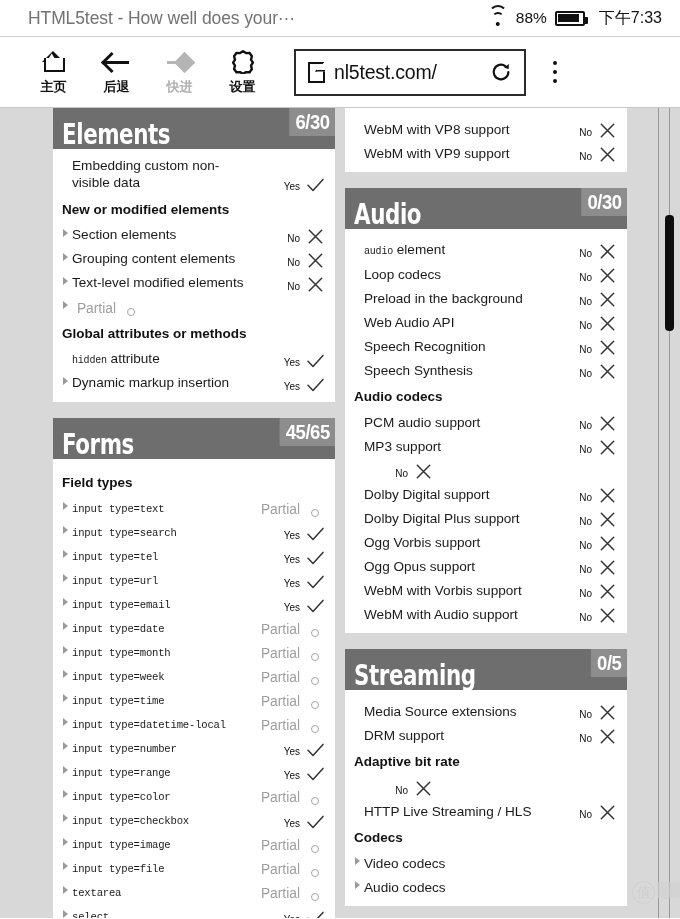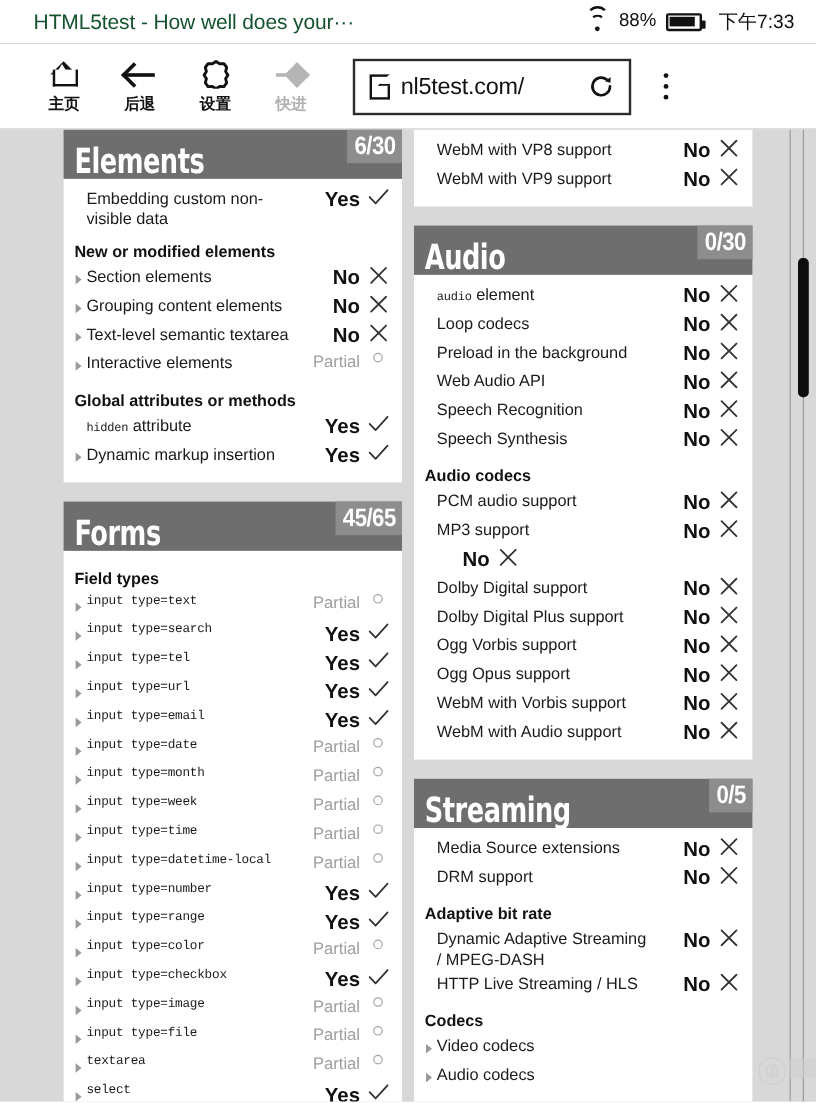--- a/index.html
+++ b/index.html
@@ -14,21 +14,21 @@
   .statusbar {
     height: 37px;
     display: flex;
     align-items: center;
     padding: 0 18px 0 28px;
     background: #ffffff;
     border-bottom: 1px solid #d2d2d2;
   }
   .status-title {
     font-size: 17.5px;
-    color: #14532d;
+    color: #737373;
     letter-spacing: -0.1px;
     white-space: nowrap;
     overflow: hidden;
   }
   .status-right {
     margin-left: auto;
     display: flex;
     align-items: center;
     gap: 8px;
   }
@@ -220,21 +220,21 @@
     padding: 7px 9px 9px 9px;
   }
   .grp {
     font-size: 13.5px;
     font-weight: bold;
     color: #111;
     padding: 9px 0 4px 0;
   }
   .row {
     display: flex;
-    align-items: flex-start;
+    align-items: flex-end;
     min-height: 24px;
     padding: 1px 0;
   }
   .tri {
     width: 10px; flex: none;
     align-self: flex-start;
     margin-top: 7px;
     position: relative;
   }
   .tri:before {
@@ -257,22 +257,22 @@
     font-family: "Liberation Mono", "DejaVu Sans Mono", monospace;
     font-size: 10.6px;
     letter-spacing: -0.2px;
   }
   .label .m {
     font-family: "Liberation Mono", "DejaVu Sans Mono", monospace;
     font-size: 10px;
     letter-spacing: -0.2px;
   }
   .val {
-    font-size: 17px;
-    font-weight: bold;
+    font-size: 10px;
+    font-weight: normal;
     text-align: right;
     flex: none;
     min-width: 44px;
     color: #111;
   }
   .val.partial { color: #9e9e9e; font-weight: normal; font-size: 13.8px; }
   .mark {
     width: 22px; flex: none;
     display: flex; align-items: center; justify-content: center;
     margin-left: 4px;
@@ -352,34 +352,34 @@
     <span class="cap">主页</span>
   </div>
 
   <div class="tool-btn">
     <span class="glyph">
         <span class="arrow-left"></span>
       </span>
     <span class="cap">后退</span>
   </div>
 
+  <div class="tool-btn disabled">
+    <span class="glyph">
+        <span class="arrow-right"></span>
+      </span>
+    <span class="cap">快进</span>
+  </div>
+
   <div class="tool-btn">
     <span class="glyph">
       <svg class="gear-shape" viewBox="0 0 24 24" aria-hidden="true">
         <path d="M12 1.2 15 3.1 18.6 3 20.9 6.2 20 9.6 21.9 12.6 20 15.6 20.9 19 18.6 22.2 15 22.1 12 24 9 22.1 5.4 22.2 3.1 19 4 15.6 2.1 12.6 4 9.6 3.1 6.2 5.4 3 9 3.1Z" fill="none" stroke="#111" stroke-width="2.4" stroke-linejoin="round"></path>
       </svg>
     </span>
     <span class="cap">设置</span>
-  </div>
-
-  <div class="tool-btn disabled">
-    <span class="glyph">
-        <span class="arrow-right"></span>
-      </span>
-    <span class="cap">快进</span>
   </div>
 
   <div class="urlbar">
     <span class="page-icon"></span>
     <span class="url-text">nl5test.com/</span>
     <svg class="reload-shape" viewBox="0 0 24 24" aria-hidden="true">
       <path d="M20 12a8 8 0 1 1-3.2-6.4" fill="none" stroke="#111" stroke-width="2.4" stroke-linecap="round"></path>
       <path d="M20.6 3.4 20.4 8.6 15.4 7.4Z" fill="#111"></path>
     </svg>
   </div>
@@ -426,31 +426,30 @@
               <span class="label">Grouping content elements</span>
               <span class="val">No</span>
               <span class="mark">
                 <svg width="15" height="15" viewBox="0 0 15 15" aria-hidden="true">
                   <path d="M1.3 1.3 13.7 13.7 M13.7 1.3 1.3 13.7" fill="none" stroke="#333" stroke-width="1.5" stroke-linecap="round"></path>
                 </svg>
               </span>
             </div>
             <div class="row">
               <span class="tri"></span>
-              <span class="label">Text-level semantic textarea</span>
-              <span class="val">No</span>
-              <span class="mark">
-                <svg width="15" height="15" viewBox="0 0 15 15" aria-hidden="true">
-                  <path d="M1.3 1.3 13.7 13.7 M13.7 1.3 1.3 13.7" fill="none" stroke="#333" stroke-width="1.5" stroke-linecap="round"></path>
-                </svg>
-              </span>
-            </div>
-            <div class="row">
-              <span class="tri"></span>
-              <span class="label">Interactive elements</span>
+              <span class="label">Text-level modified elements</span>
+              <span class="val">No</span>
+              <span class="mark">
+                <svg width="15" height="15" viewBox="0 0 15 15" aria-hidden="true">
+                  <path d="M1.3 1.3 13.7 13.7 M13.7 1.3 1.3 13.7" fill="none" stroke="#333" stroke-width="1.5" stroke-linecap="round"></path>
+                </svg>
+              </span>
+            </div>
+            <div class="row">
+              <span class="tri"></span>
               <span class="val partial">Partial</span>
               <span class="mark">
                 <span class="mk-part"></span>
               </span>
             </div>
             <div class="grp">Global attributes or methods</div>
             <div class="row">
               <span class="tri none"></span>
               <span class="label"><span class="m">hidden</span> attribute</span>
               <span class="val">Yes</span>
@@ -847,21 +846,20 @@
               <span class="val">No</span>
               <span class="mark">
                 <svg width="15" height="15" viewBox="0 0 15 15" aria-hidden="true">
                   <path d="M1.3 1.3 13.7 13.7 M13.7 1.3 1.3 13.7" fill="none" stroke="#333" stroke-width="1.5" stroke-linecap="round"></path>
                 </svg>
               </span>
             </div>
             <div class="grp">Adaptive bit rate</div>
             <div class="row">
               <span class="tri none"></span>
-              <span class="label">Dynamic Adaptive Streaming / MPEG-DASH</span>
               <span class="val">No</span>
               <span class="mark">
                 <svg width="15" height="15" viewBox="0 0 15 15" aria-hidden="true">
                   <path d="M1.3 1.3 13.7 13.7 M13.7 1.3 1.3 13.7" fill="none" stroke="#333" stroke-width="1.5" stroke-linecap="round"></path>
                 </svg>
               </span>
             </div>
             <div class="row">
               <span class="tri none"></span>
               <span class="label">HTTP Live Streaming / HLS</span>

